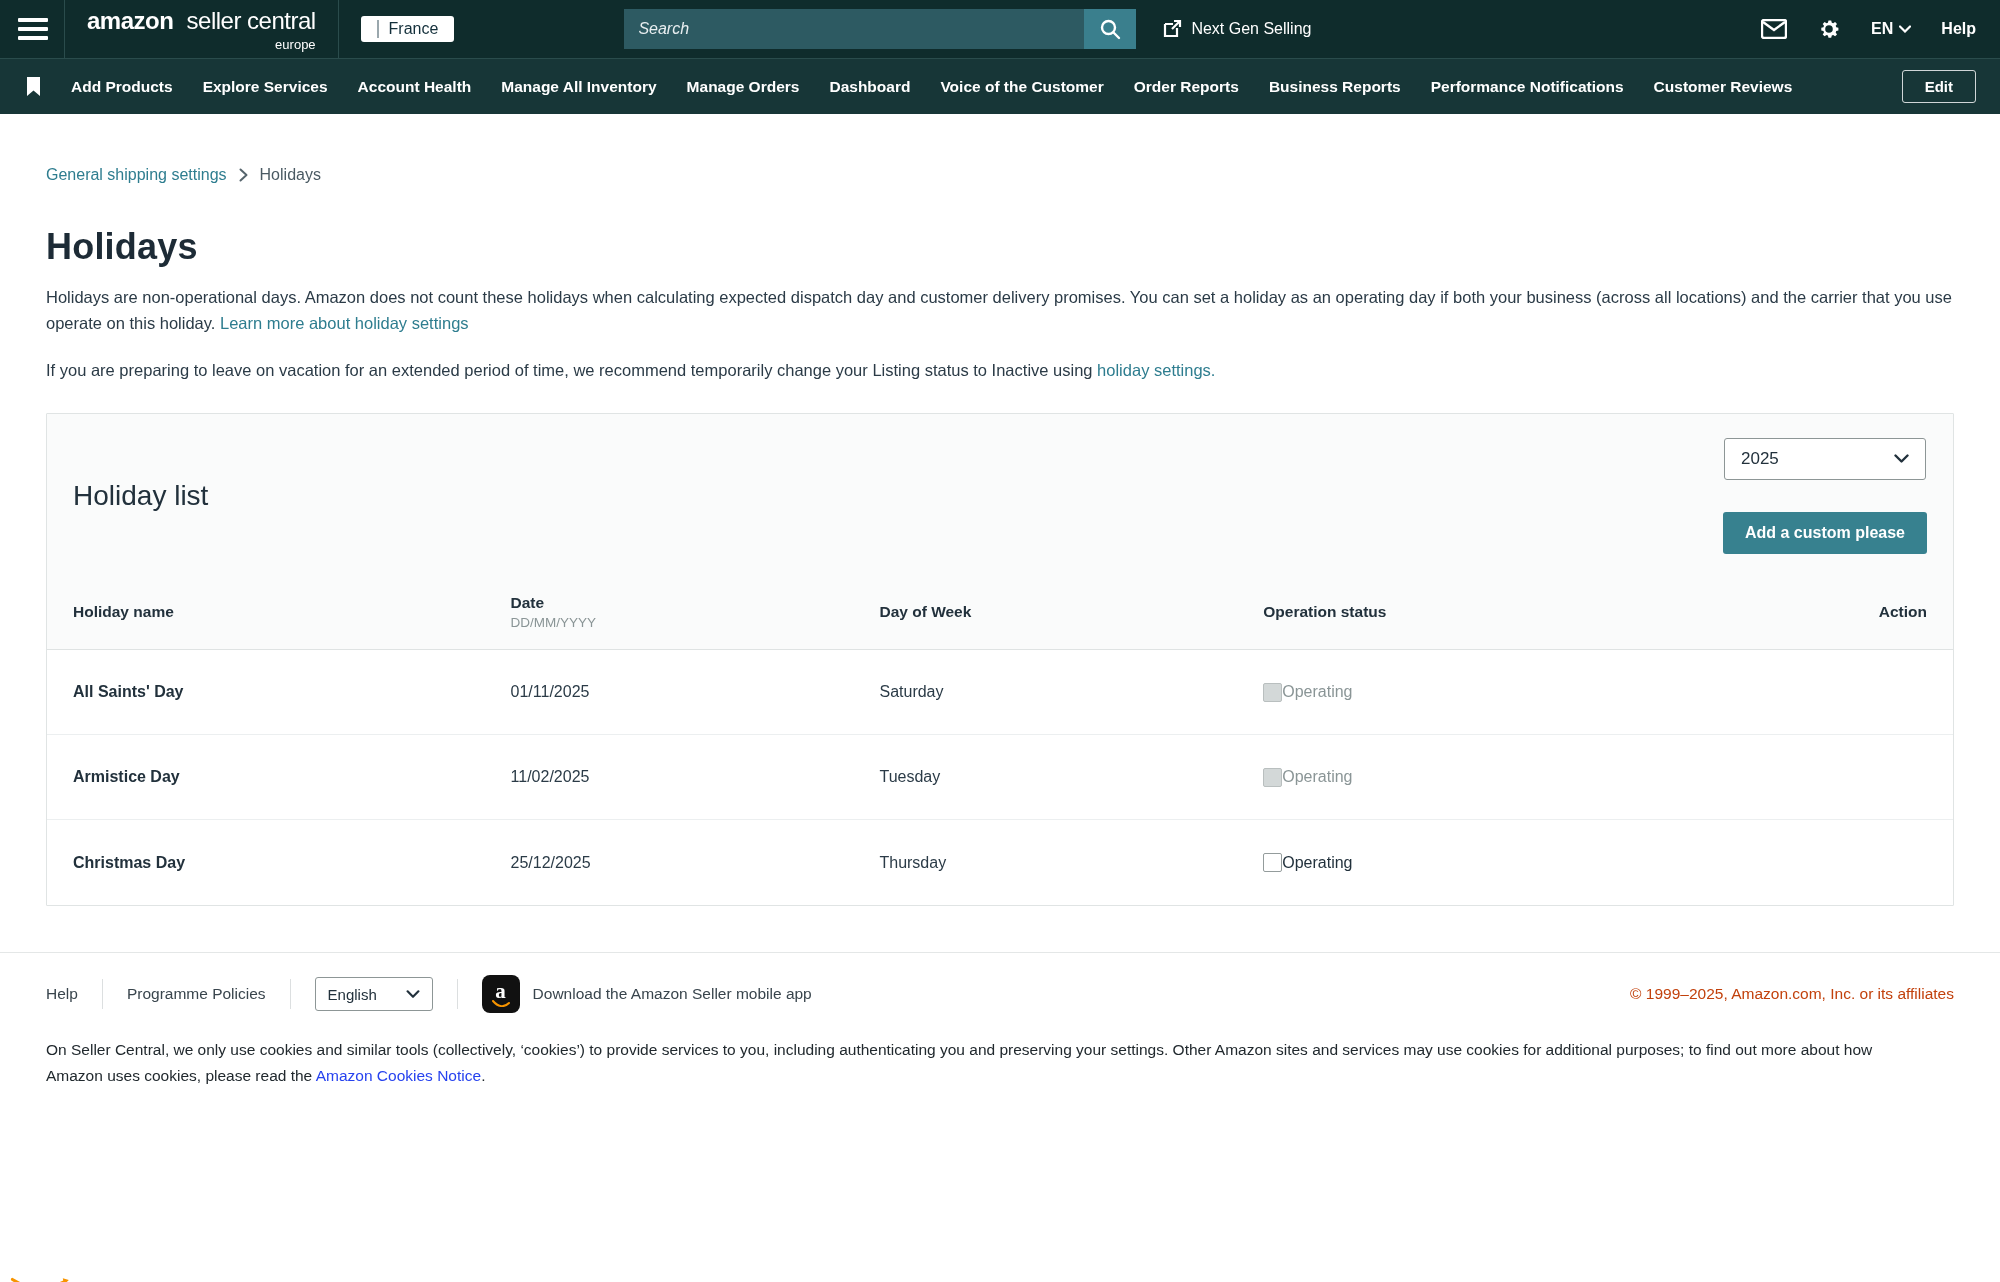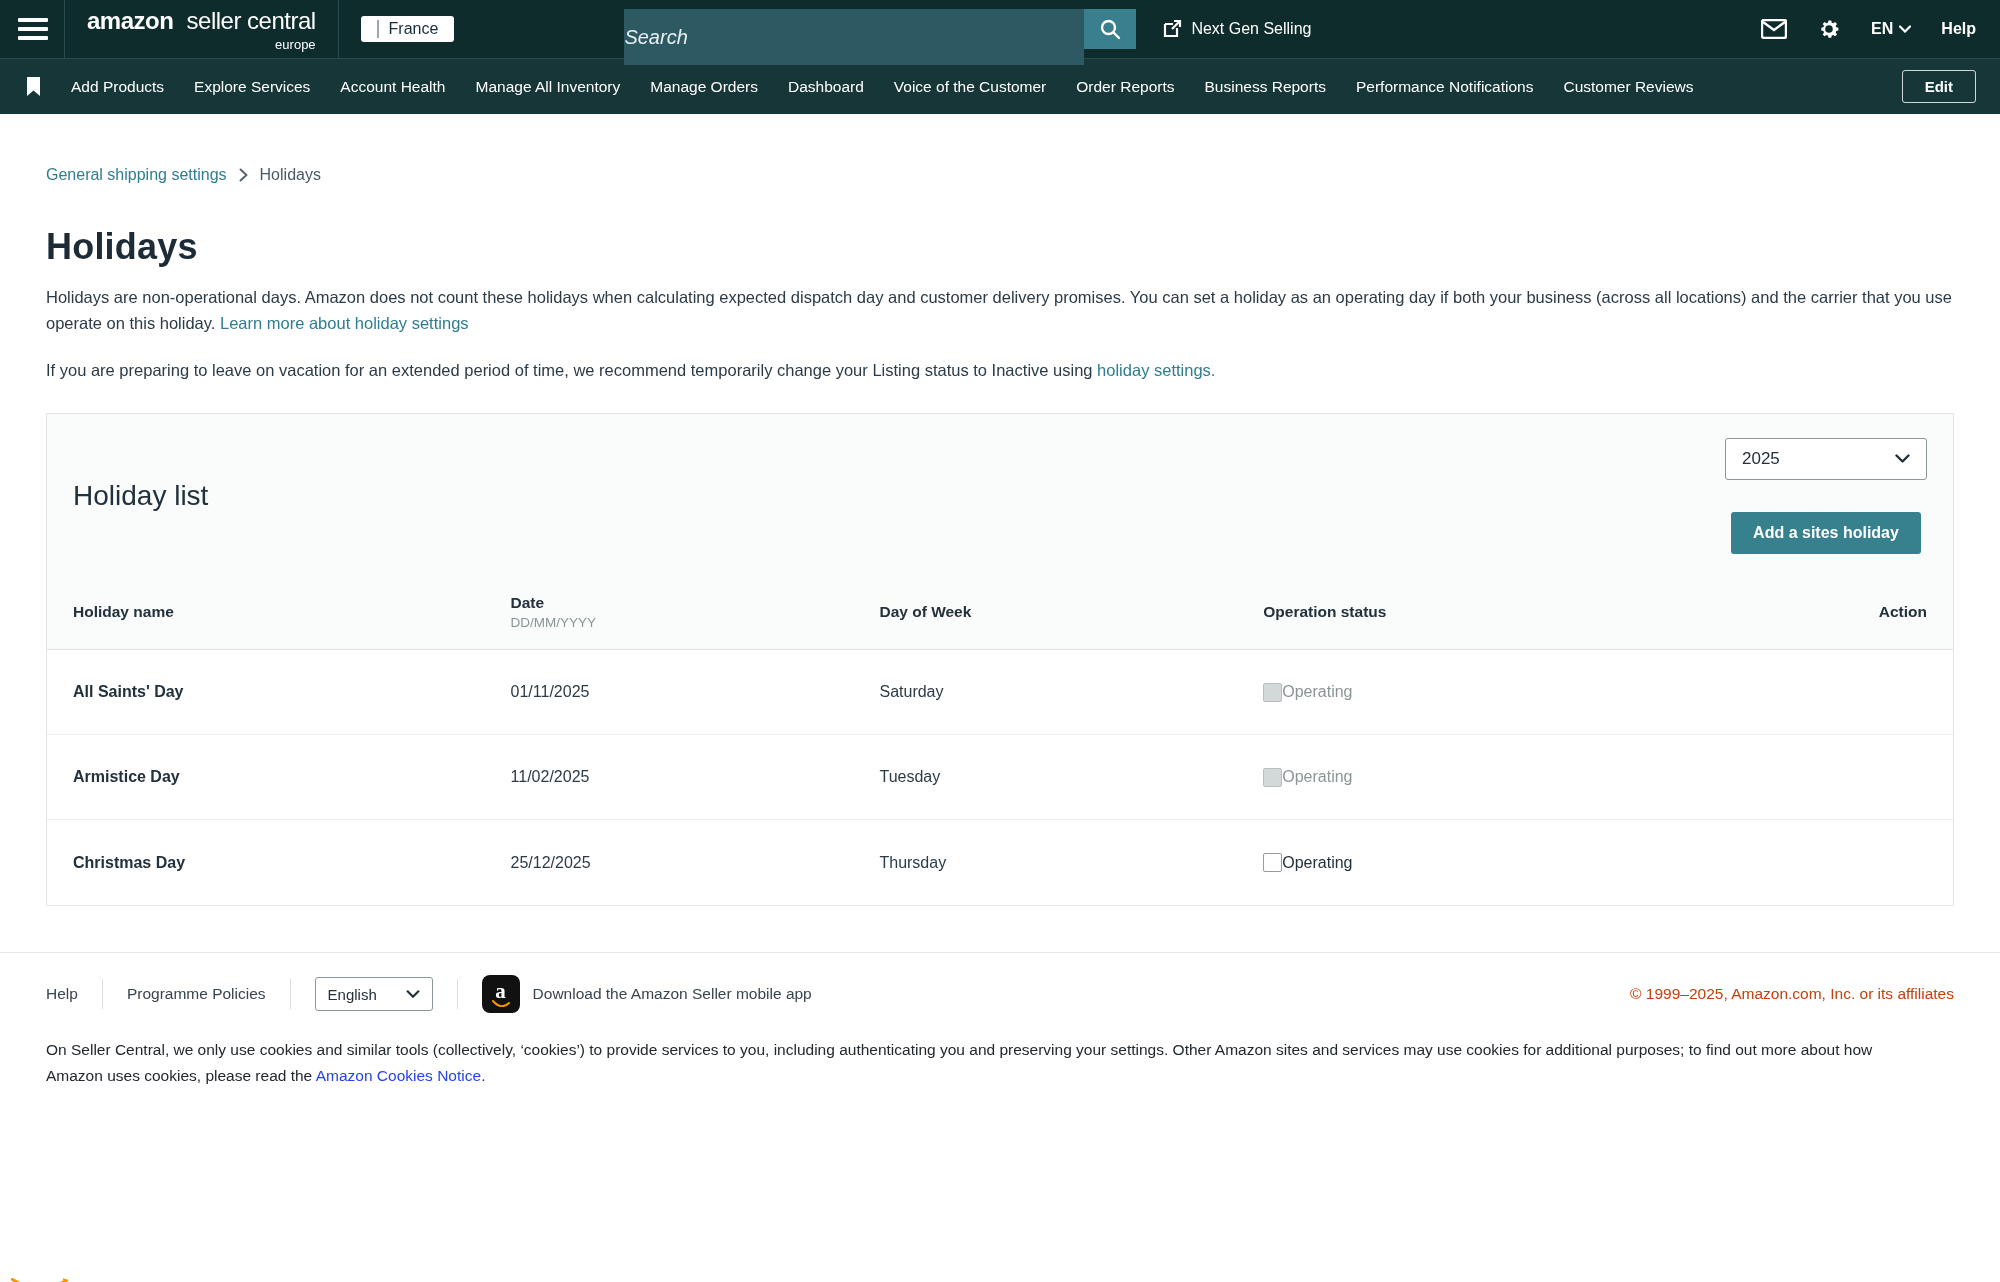--- a/index.html
+++ b/index.html
@@ -12,34 +12,34 @@
   .v-div { width:1px; height:58px; background:#2a4c4c; }
   .logo { display:flex; flex-direction:column; padding:0 22px; color:#fff; }
   .logo-line1 { font-size:24px; letter-spacing:-.5px; white-space:nowrap; }
   .logo-line1 .amz { font-weight:bold; position:relative; }
   .logo-line1 .sc { font-weight:300; margin-left:7px; }
   .smile { position:absolute; left:4px; bottom:-7px; width:72px; height:12px; }
   .logo-sub { font-size:13px; font-weight:300; color:#fff; text-align:right; margin-top:2px; }
   .mkt-btn { margin-left:22px; background:#fff; border:none; border-radius:3px; height:26px; display:flex; align-items:center; padding:0 16px; font-size:16px; color:#132f3a; cursor:pointer; gap:10px; }
   .mkt-flag { width:2px; height:18px; background:#9aa7ad; }
   .searchwrap { display:flex; margin-left:170px; height:40px; }
-  .search-input { width:460px; height:56px; background:#2d5a62; border:none; outline:none; color:#fff; font-size:20px; padding:0 0; }
+  .search-input { width:460px; height:40px; background:#2d5a62; border:none; outline:none; color:#fff; font-size:16px; padding:0 14px; }
   .search-input::placeholder { color:#e8eef0; font-style:italic; }
   .search-btn { width:52px; height:40px; background:#3a7f8d; border:none; display:flex; align-items:center; justify-content:center; cursor:pointer; }
   .nextgen { display:flex; align-items:center; gap:9px; color:#fff; font-size:16px; margin-left:26px; cursor:pointer; }
   .top-right { margin-left:auto; display:flex; align-items:center; gap:30px; color:#fff; }
   .icon-btn { background:none; border:none; color:#fff; cursor:pointer; display:flex; align-items:center; }
   .lang { color:#fff; font-size:16px; font-weight:bold; display:flex; align-items:center; gap:6px; cursor:pointer; }
   .help-link { color:#fff; font-size:16px; font-weight:bold; text-decoration:none; cursor:pointer; }
 
   
   .subnav { height:56px; background:#173637; border-top:1px solid #2a4c4c; display:flex; align-items:center; padding:0 24px 0 26px; }
   .bookmark { margin-right:30px; display:flex; align-items:center; cursor:pointer; }
   .subnav-items { display:flex; gap:30px; }
-  .subnav-items a { color:#fff; font-size:15.5px; font-weight:normal; text-decoration:none; white-space:nowrap; cursor:pointer;text-align:center; }
+  .subnav-items a { color:#fff; font-size:15.5px; font-weight:bold; text-decoration:none; white-space:nowrap; cursor:pointer;text-align:center; }
   .edit-btn { margin-left:auto; background:transparent; border:1px solid rgba(255,255,255,.8); border-radius:3px; color:#fff; font-size:15px; font-weight:bold; padding:7px 22px; cursor:pointer; }
 
   
   .content { padding:0 46px; }
   .breadcrumb { display:flex; align-items:center; gap:12px; margin-top:52px; font-size:16px; }
   .breadcrumb .bc-link { color:#2e7d8f; text-decoration:none; cursor:pointer; }
   .breadcrumb .bc-cur { color:#4a5a63; }
   h1.page-title { font-size:36px; font-weight:bold; color:#1d2b36; margin-top:42px; letter-spacing:.2px; }
   .intro { margin-top:16px; font-size:16.5px; line-height:26px; color:#2b3b47; max-width:1914px; }
   .intro a, .vacation a { color:#2e7d8f; text-decoration:none; cursor:pointer; }
@@ -190,21 +190,21 @@
   <div class="card">
     <div class="card-head">
       <div class="card-title">Holiday list</div>
       <div class="card-controls">
         <div class="year-select">
           <span>2025</span>
           <svg class="chev" width="15" height="10" viewBox="0 0 15 10">
               <path d="M1.5 1.5 l6 6 6-6" fill="none" stroke="#22313c" stroke-width="2.4" stroke-linecap="round" stroke-linejoin="round"></path>
             </svg>
         </div>
-        <button class="add-btn">Add a sites holiday</button>
+        <button class="add-btn">Add a custom please</button>
       </div>
     </div>
 
     <div class="tbl">
       <div class="tbl-row tbl-head">
         <div class="th">Holiday name</div>
         <div>
           <div class="th">Date</div>
           <div class="th-sub">DD/MM/YYYY</div>
         </div>

